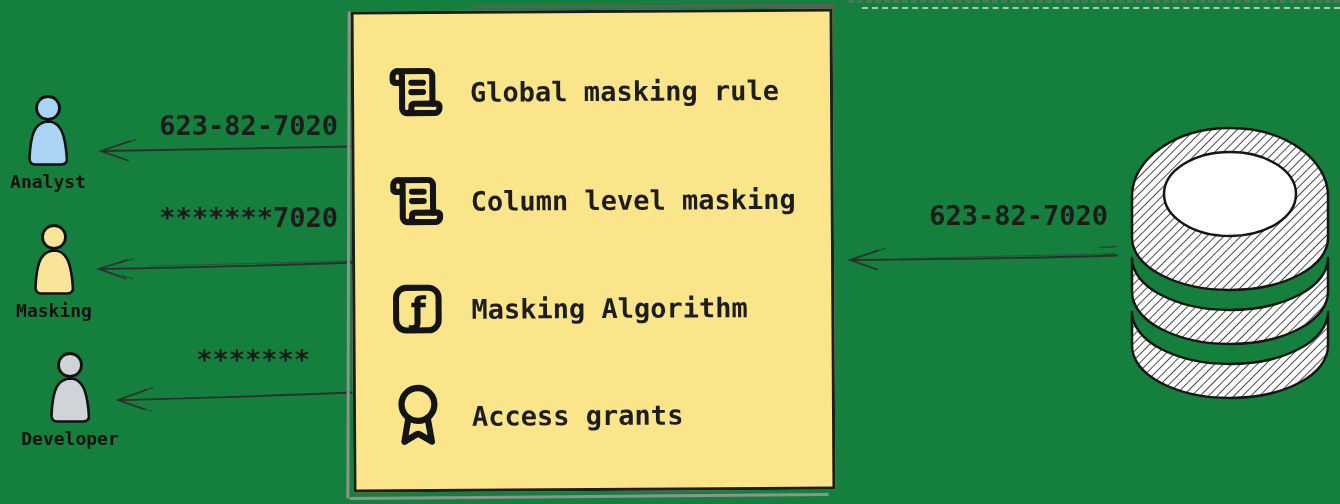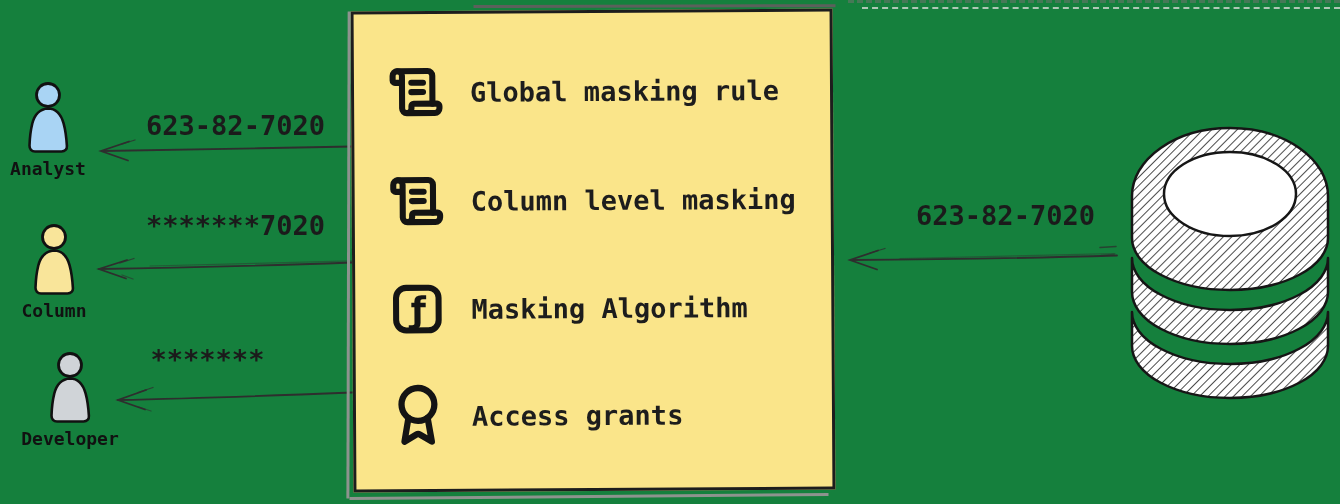--- a/index.html
+++ b/index.html
@@ -28,21 +28,21 @@
   .icon-slot { width:58px; display:flex; justify-content:center; align-items:center; }
   .icon-slot svg { overflow:visible; }
   .box-row .row-label { font-size:27px; font-weight:bold; letter-spacing:0; white-space:nowrap; color:#1d1d1d; }
 
   
   .persona { position:absolute; display:flex; flex-direction:column; align-items:center; }
   .persona svg { overflow:visible; }
   .persona .persona-label { margin-top:3px; font-size:18px; font-weight:bold; white-space:nowrap; color:#111; }
 
   
-  .arrow-label { position:absolute; width:205px; text-align:center; font-size:27px; font-weight:bold;
+  .arrow-label { position:absolute; width:205px; text-align:right; font-size:27px; font-weight:bold;
                  white-space:nowrap; color:#1b1b1b; }
 </style>
 </head>
 <body>
 
 <div id="scene">
 
   <div class="top-dashes"></div>
   <div class="top-dashes2"></div>
 
@@ -133,42 +133,42 @@
       <span class="icon-slot">
         <svg width="52" height="64" viewBox="2.5 1.5 19 21.5" fill="none" stroke="#141414" stroke-width="2.3" stroke-linecap="round" stroke-linejoin="round">
           <circle cx="12" cy="8" r="6"></circle>
           <path d="M15.5 12.9 L17 21.6 L12.62 19 a1.2 1.2 0 0 0 -1.24 0 L7 21.6 L8.5 12.9"></path>
         </svg>
       </span>
       <span class="row-label">Access grants</span>
     </div>
   </div>
 
-  <div class="persona" style="left:0; top:82px; width:96px;">
+  <div class="persona" style="left:0; top:95px; width:96px;">
     <svg width="54" height="73" viewBox="0 0 54 73">
       <circle cx="27" cy="13" r="11.5" stroke="#111" stroke-width="2.8" fill="#a9d4f4"></circle>
       <path d="M27 26.5 C 19 27 13.5 33 11.3 41.5 C 9.8 47.5 8.8 55 8.5 63.5 C 8.4 67 10.6 69.5 14 69.5 L 40.5 69.5 C 44 69.5 46.2 67.3 45.9 63.8 C 45.4 55.5 44.3 47.5 42.6 41.3 C 40.2 33 35 26.5 27 26.5 Z" stroke="#111" stroke-width="2.6" stroke-linejoin="round" fill="#a9d4f4"></path>
     </svg>
     <span class="persona-label">Analyst</span>
   </div>
 
   <div class="persona" style="left:6px; top:224px; width:96px;">
     <svg width="54" height="73" viewBox="0 0 54 73">
       <circle cx="27" cy="13" r="11.5" stroke="#111" stroke-width="2.8" fill="#f9e59a"></circle>
       <path d="M27 26.5 C 19 27 13.5 33 11.3 41.5 C 9.8 47.5 8.8 55 8.5 63.5 C 8.4 67 10.6 69.5 14 69.5 L 40.5 69.5 C 44 69.5 46.2 67.3 45.9 63.8 C 45.4 55.5 44.3 47.5 42.6 41.3 C 40.2 33 35 26.5 27 26.5 Z" stroke="#111" stroke-width="2.6" stroke-linejoin="round" fill="#f9e59a"></path>
     </svg>
-    <span class="persona-label">Column</span>
+    <span class="persona-label">Masking</span>
   </div>
 
   <div class="persona" style="left:15px; top:352px; width:110px;">
     <svg width="54" height="73" viewBox="0 0 54 73">
       <circle cx="27" cy="13" r="11.5" stroke="#111" stroke-width="2.8" fill="#d0d4d8"></circle>
       <path d="M27 26.5 C 19 27 13.5 33 11.3 41.5 C 9.8 47.5 8.8 55 8.5 63.5 C 8.4 67 10.6 69.5 14 69.5 L 40.5 69.5 C 44 69.5 46.2 67.3 45.9 63.8 C 45.4 55.5 44.3 47.5 42.6 41.3 C 40.2 33 35 26.5 27 26.5 Z" stroke="#111" stroke-width="2.6" stroke-linejoin="round" fill="#d0d4d8"></path>
     </svg>
     <span class="persona-label">Developer</span>
   </div>
 
   <div class="arrow-label" style="left:133px; top:110px;">623-82-7020</div>
-  <div class="arrow-label" style="left:133px; top:210px;">*******7020</div>
+  <div class="arrow-label" style="left:133px; top:202px;">*******7020</div>
   <div class="arrow-label" style="left:105px; top:344px;">*******</div>
   <div class="arrow-label" style="left:903px; top:200px;">623-82-7020</div>
 
 </div>
 
 </body></html>

